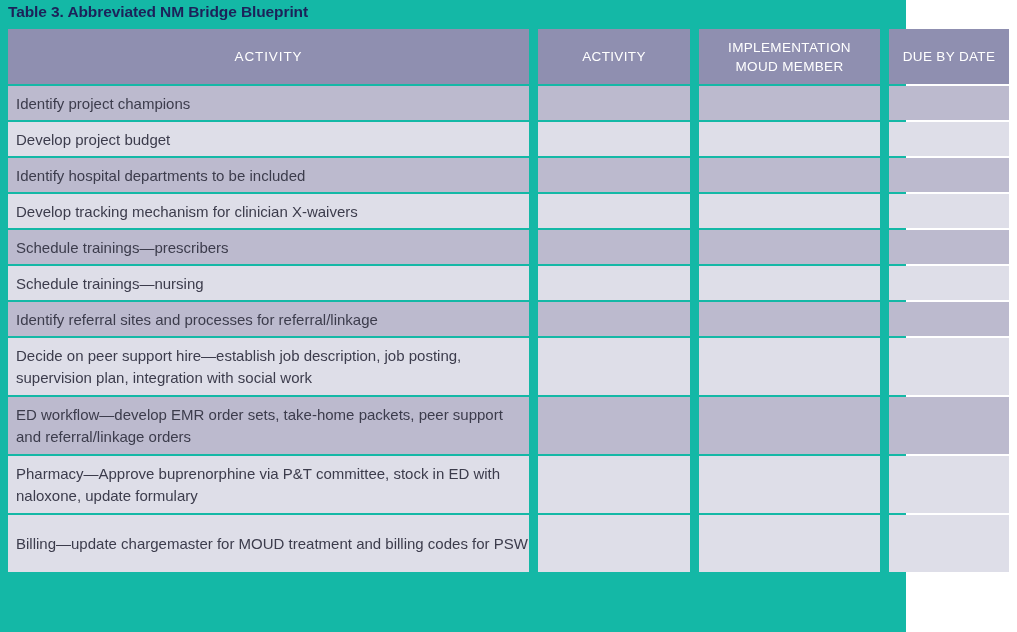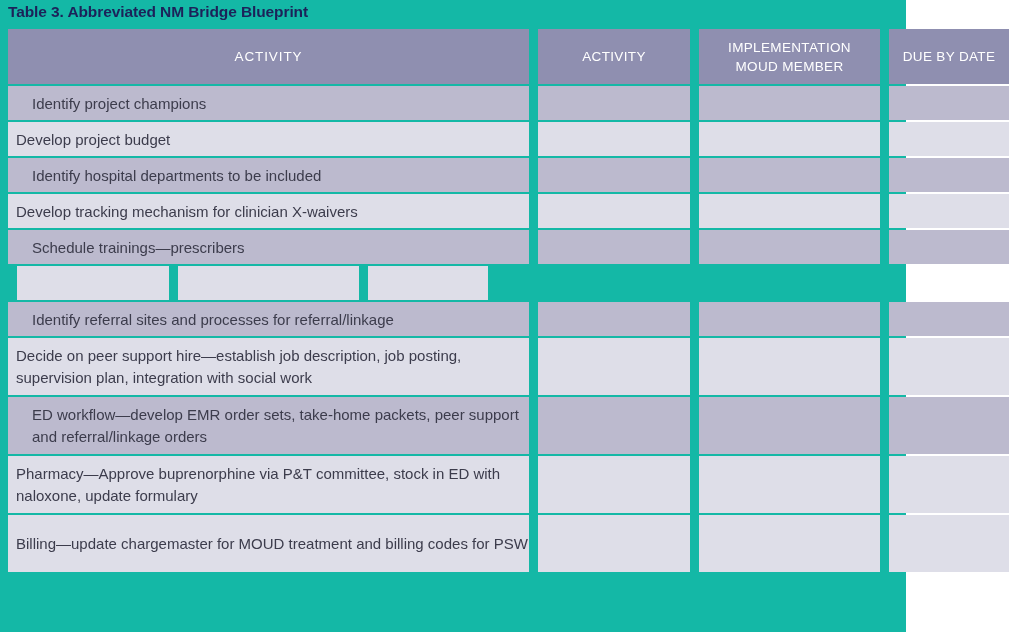--- a/index.html
+++ b/index.html
@@ -73,21 +73,21 @@
     font-size: 13.5px;
     line-height: 19px;
     letter-spacing: 0.35px;
     height: 55px;
     padding: 0 4px;
   }
   .header-row .col-activity { letter-spacing: 0.9px; }
 
   
   .body-row .tcell { color: #3c3c4c; }
-  .body-row.shade-dark  .tcell { background: #bcbace; padding-left: 16px; }
+  .body-row.shade-dark  .tcell { background: #bcbace; }
   .body-row.shade-light .tcell { background: #dedee8; }
 
   .activity-text {
     font-size: 15px;
     line-height: 21px;
     color: #3c3c4c;
     padding: 0 0 0 8px;
     width: 100%;
   }
 
@@ -176,20 +176,23 @@
             <div class="activity-text">Schedule trainings—prescribers</div>
           </div>
           <div class="gutter spacer-cell"></div>
           <div class="tcell col-hosp"></div>
           <div class="gutter spacer-cell"></div>
           <div class="tcell col-impl"></div>
           <div class="gutter spacer-cell"></div>
           <div class="tcell col-due"></div>
         </div>
         <div class="trow body-row shade-light row-h1">
+          <div class="tcell col-activity">
+            <div class="activity-text">Schedule trainings—nursing</div>
+          </div>
           <div class="gutter spacer-cell"></div>
           <div class="tcell col-hosp"></div>
           <div class="gutter spacer-cell"></div>
           <div class="tcell col-impl"></div>
           <div class="gutter spacer-cell"></div>
           <div class="tcell col-due"></div>
         </div>
         <div class="trow body-row shade-dark row-h1">
           <div class="tcell col-activity">
             <div class="activity-text">Identify referral sites and processes for referral/linkage</div>

